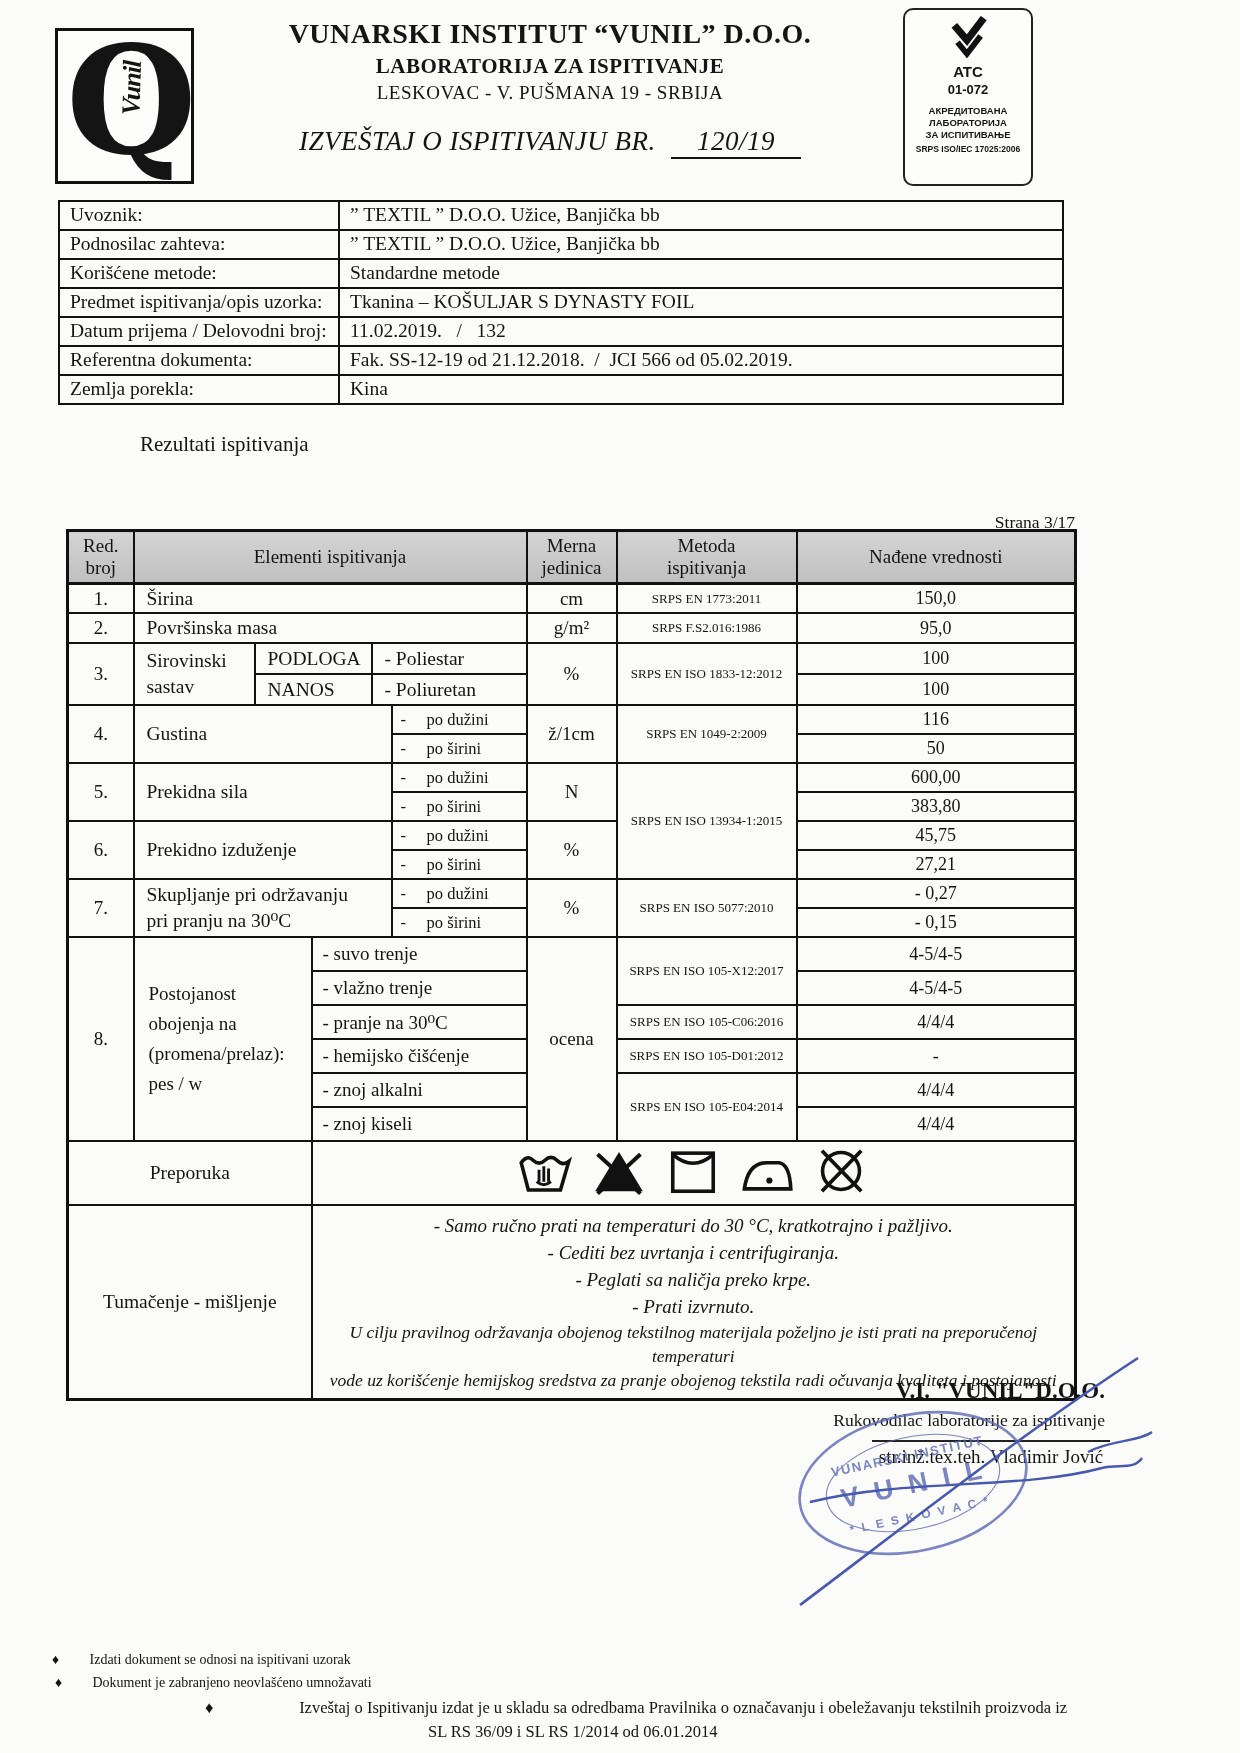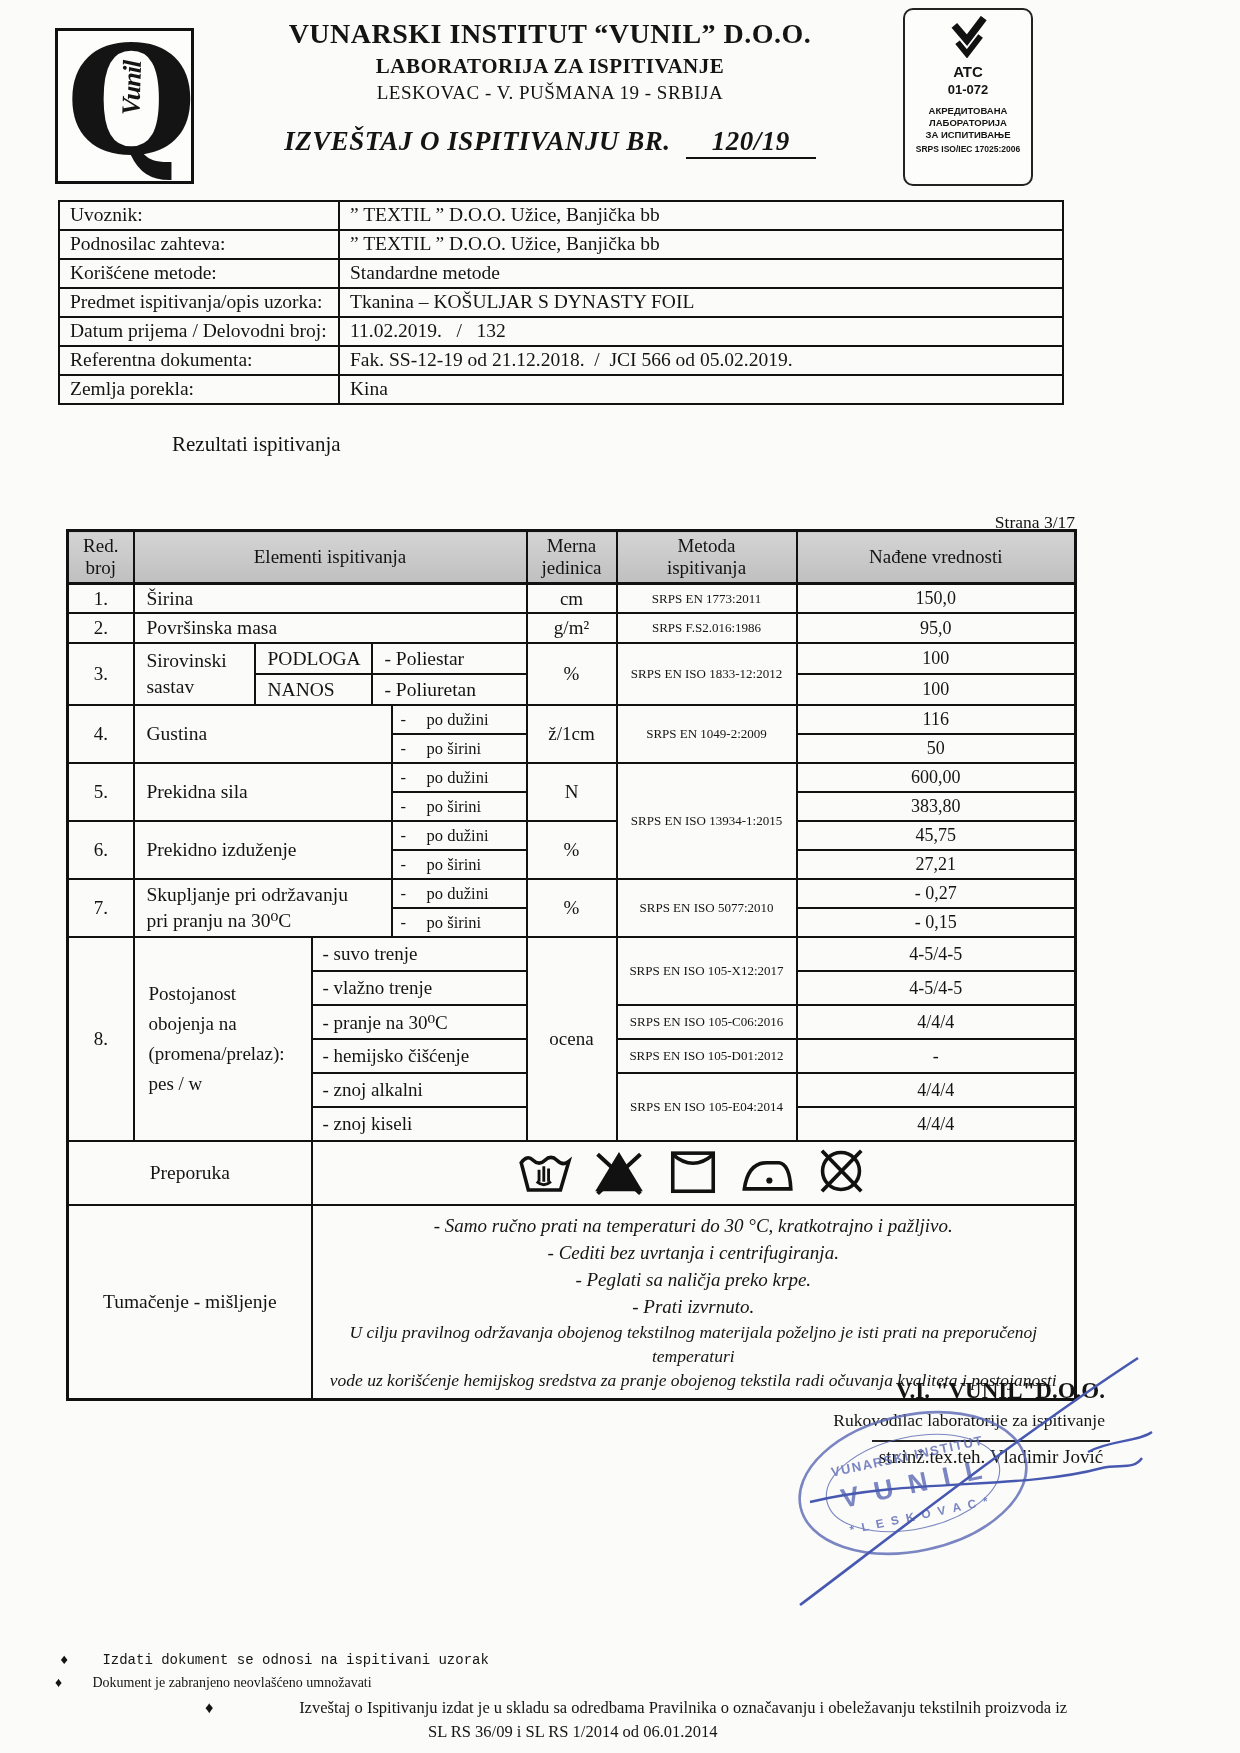--- a/index.html
+++ b/index.html
@@ -10,36 +10,36 @@
     overflow:hidden;
   }
   
   .logo-box{position:absolute;left:55px;top:28px;width:133px;height:150px;border:3px solid #111;background:#fdfdfc;}
   .logo-q{position:absolute;left:8px;top:-6px;font-size:150px;font-weight:bold;line-height:150px;font-family:"DejaVu Serif",serif;}
   .logo-vunil{position:absolute;left:47px;top:42px;font-size:26px;font-style:italic;font-weight:bold;transform:rotate(-88deg);letter-spacing:-1px;}
   .head-center{position:absolute;left:205px;top:18px;width:690px;text-align:center;}
   .org-name{font-size:28px;font-weight:bold;letter-spacing:.5px;}
   .org-sub1{font-size:21px;font-weight:bold;margin-top:4px;letter-spacing:.5px;}
   .org-sub2{font-size:19px;margin-top:3px;letter-spacing:.5px;}
-  .report-title{margin-top:22px;font-size:27px;font-weight:bold;font-style:italic;letter-spacing:.5px;}
+  .report-title{margin-top:22px;font-size:27px;font-weight:normal;font-style:italic;letter-spacing:.5px;}
   .report-no{border-bottom:2.5px solid #111;padding:0 26px 1px 26px;margin-left:8px;}
   .atc-box{position:absolute;left:903px;top:8px;width:130px;height:178px;border:2px solid #222;border-radius:10px;
            background:#fdfdfc;text-align:center;padding-top:6px;box-sizing:border-box;}
   .atc-box .atc{font-size:15px;font-weight:bold;font-family:"Liberation Sans",sans-serif;margin-top:1px;}
   .atc-box .code{font-size:13px;font-weight:bold;font-family:"Liberation Sans",sans-serif;margin-top:2px;}
   .atc-box .ln{font-size:9.5px;font-weight:bold;font-family:"Liberation Sans",sans-serif;line-height:12px;}
   .atc-box .ln4{font-size:8.5px;font-weight:bold;font-family:"Liberation Sans",sans-serif;margin-top:3px;}
   .atc-sp{margin-top:8px;}
   
   .info{position:absolute;left:58px;top:200px;border-collapse:collapse;}
   .info td{border:2px solid #111;font-size:19.5px;padding:1px 10px 2px 10px;height:24px;white-space:pre;}
   .info td.l{width:258px;}
   .info td.v{width:702px;}
   
-  .sect{position:absolute;left:140px;top:432px;font-size:21px;margin-left:32px;}
+  .sect{position:absolute;left:140px;top:432px;font-size:21px;}
   .pagelab{position:absolute;left:875px;top:512px;width:200px;text-align:right;font-size:17.5px;}
   
   .results{position:absolute;left:66px;top:529px;border-collapse:collapse;table-layout:fixed;}
   .results td{border:2px solid #111;padding:0 4px;text-align:center;overflow:hidden;}
   .results .hd td{background:linear-gradient(#d4d4d4,#bfbfbf);font-size:19px;height:50px;border-bottom:3px solid #111;}
   .results{border:3px solid #111;}
   .results .hd span{display:block;line-height:22px;}
   .num{font-size:19px;}
   .lbl{font-size:19.5px;text-align:left !important;padding-left:12px !important;}
   .lbl span{display:block;line-height:26px;}
@@ -61,21 +61,21 @@
   .tum-txt{text-align:left;padding:6px 10px !important;}
   .tum-txt .tl{font-size:19px;font-style:italic;line-height:27px;}
   .tum-txt .tn{font-size:17.5px;font-style:italic;line-height:24px;}
   
   .sig-company{position:absolute;left:855px;top:1378px;width:250px;text-align:right;font-size:23px;font-weight:bold;}
   .sig-role{position:absolute;left:805px;top:1410px;width:300px;text-align:right;font-size:17.5px;}
   .sig-name{position:absolute;left:872px;top:1440px;width:238px;text-align:center;font-size:19px;border-top:2px solid #222;padding-top:4px;}
   .stamp{position:absolute;left:788px;top:1398px;pointer-events:none;}
   .strokes{position:absolute;left:690px;top:1340px;pointer-events:none;}
   
-  .foot1{position:absolute;left:60px;top:1652px;font-size:14px;font-family:Liberation Mono, monospace;}
+  .foot1{position:absolute;left:52px;top:1652px;font-size:14px;}
   .foot2{position:absolute;left:55px;top:1675px;font-size:14px;}
   .foot3{position:absolute;left:205px;top:1698px;font-size:16.5px;}
   .foot4{position:absolute;left:428px;top:1722px;font-size:16.5px;}
   .dia{display:inline-block;width:34px;}
   .dia2{display:inline-block;width:90px;}
 </style>
 </head>
 <body>
 
 <div class="page">

